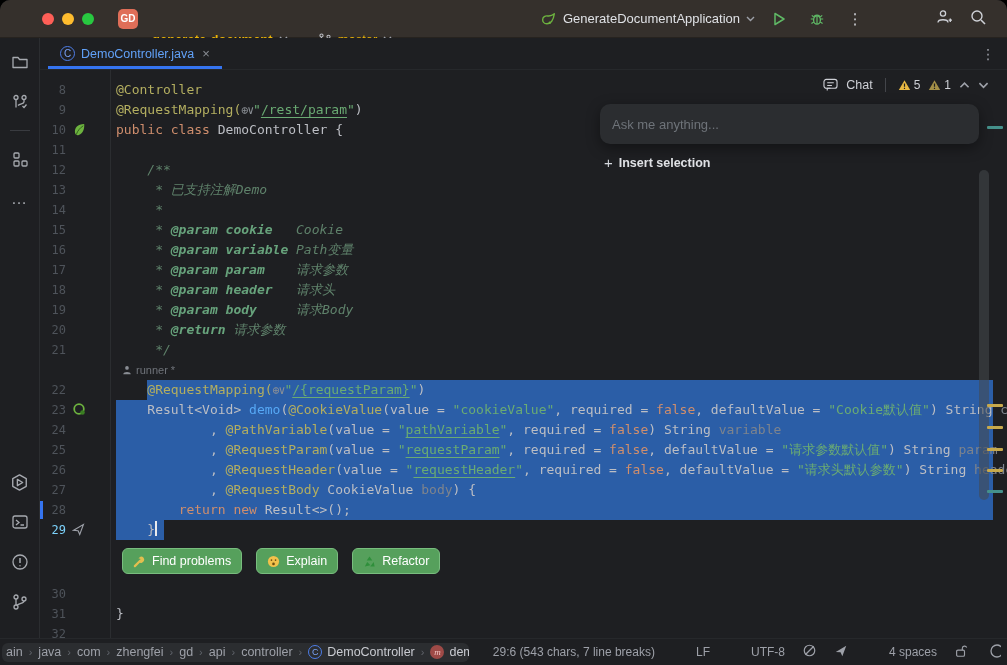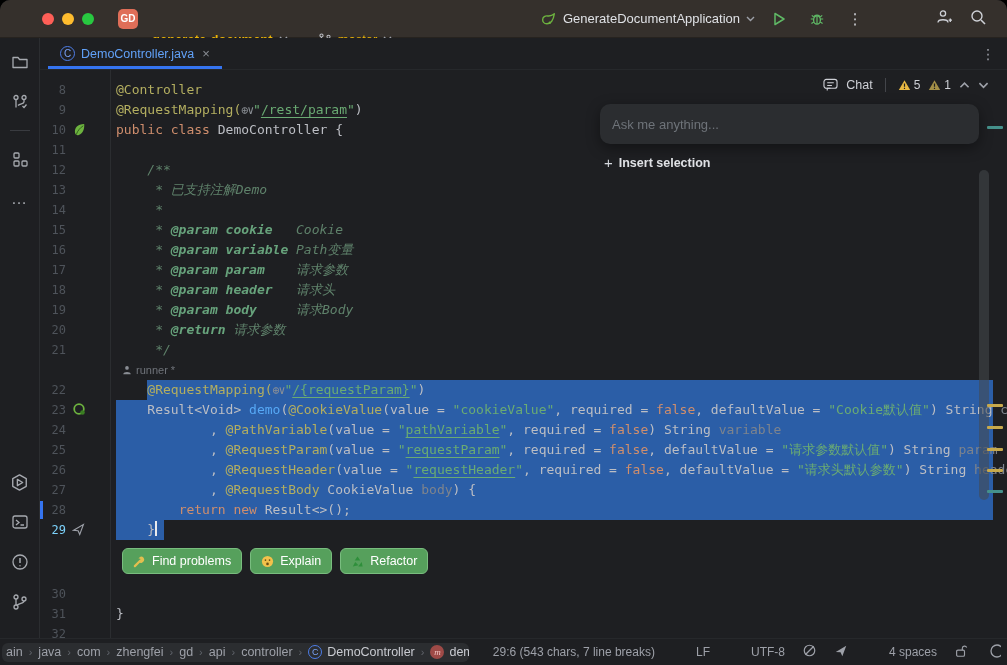--- a/index.html
+++ b/index.html
@@ -82,21 +82,21 @@
   .warn { display:flex; align-items:center; gap:3px; font-size:12px; color:#CED0D6; }
   .ai-box { position:absolute; left:560px; top:34px; width:379px; height:40px; z-index:6;
             background:#2B2D30; border-radius:10px; box-shadow:0 4px 14px rgba(0,0,0,.4);
             display:flex; align-items:center; padding:0 12px; }
   .ai-input { background:transparent; border:none; outline:none; width:100%;
               font-size:13px; color:#DFE1E5; font-family:"Liberation Sans",sans-serif; }
   .ai-input::placeholder { color:#6E7379; }
   .ai-insert { position:absolute; left:564px; top:84px; z-index:6; display:flex; align-items:center; gap:6px;
                font-size:12.5px; font-weight:600; color:#DFE1E5; }
   .ai-plus { font-size:15px; font-weight:400; color:#D5D8DE; }
-  .ai-actions { position:absolute; left:82px; top:478px; display:flex; gap:8px; z-index:6; }
+  .ai-actions { position:absolute; left:82px; top:478px; display:flex; gap:14px; z-index:6; }
   .ai-btn { height:26px; display:flex; align-items:center; gap:6px; padding:0 10px;
             background:#56A05C; border:1px solid #79BD7F; border-radius:6px;
             color:#FFFFFF; font-size:12.5px; font-family:"Liberation Sans",sans-serif; }
   
   .scroll-thumb { position:absolute; right:18px; top:100px; width:10px; height:330px; background:#45484D; border-radius:5px; opacity:.55; z-index:4; }
   .stripe-mark { position:absolute; right:4px; width:16px; height:3px; border-radius:1px; z-index:5; }
   
   .statusbar { height:27px; background:#1E1F22; border-top:1px solid #26282B;
                display:flex; align-items:center; padding:0 20px 0 2px; font-size:12px; color:#9DA0A8; }
   .crumbs { display:flex; align-items:center; gap:6px; background:#2B2D30; border-radius:6px; padding:2px 10px 3px 4px; white-space:nowrap; overflow:hidden; }

